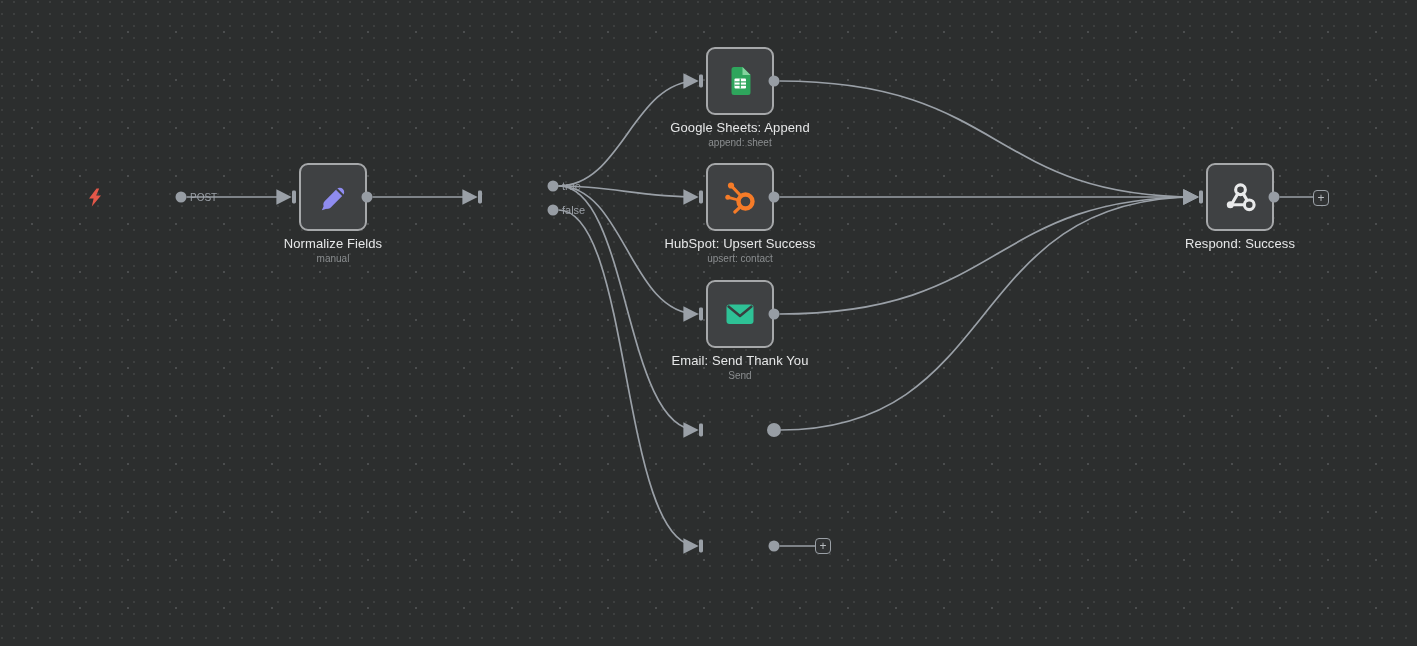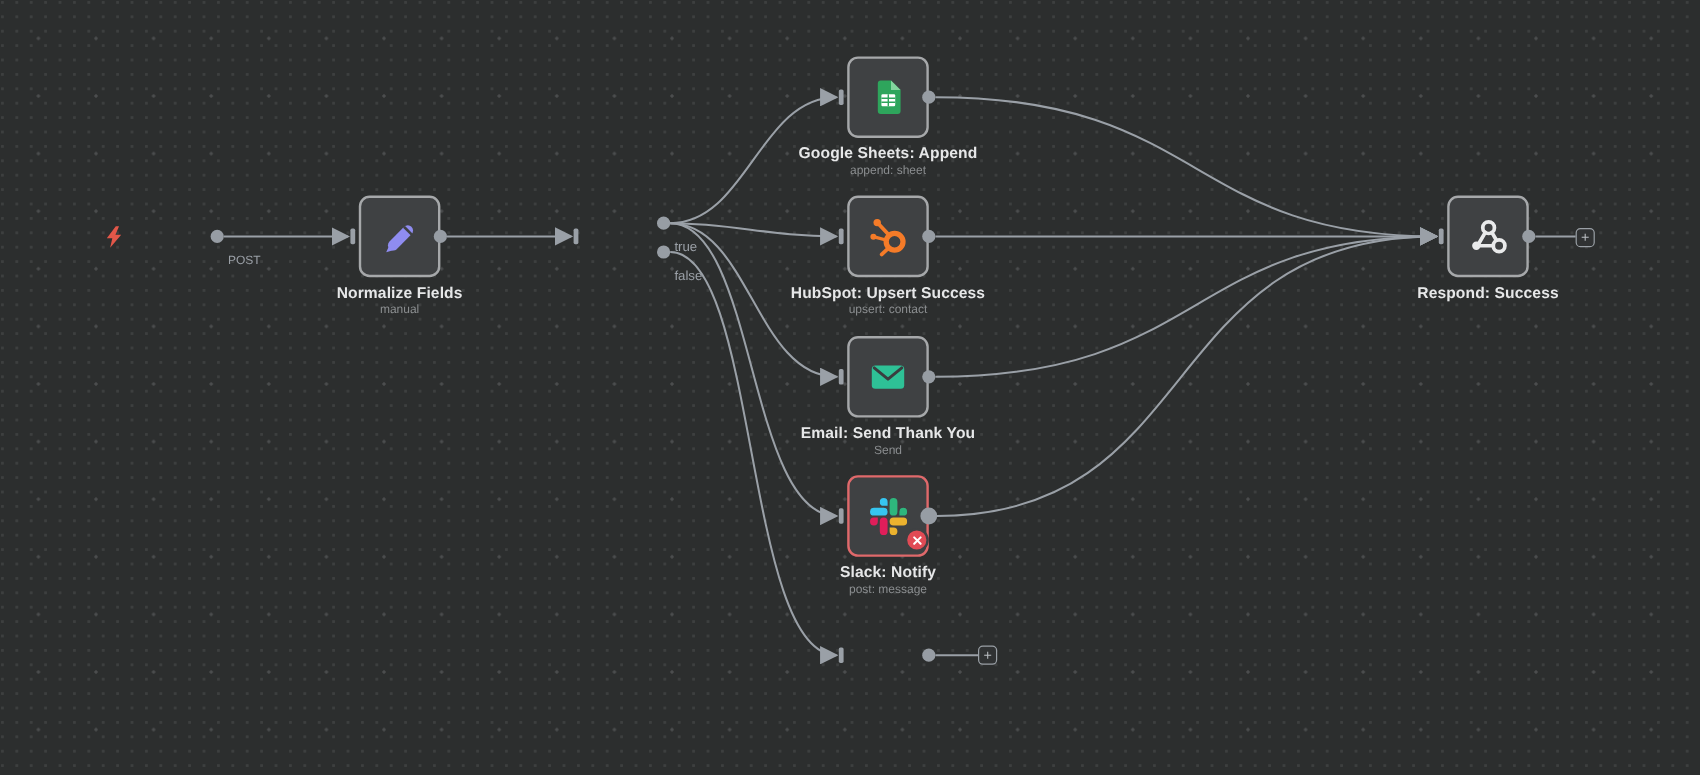--- a/index.html
+++ b/index.html
@@ -16,29 +16,29 @@
   .node{position:absolute;width:68px;height:68px;z-index:1;}
   .node .box{
     box-sizing:border-box;width:68px;height:68px;
     background:#3f4143;border:2px solid #a6a8aa;border-radius:9px;
     display:flex;align-items:center;justify-content:center;cursor:pointer;
   }
   .node.trigger .box{border-radius:35px 9px 9px 35px;}
   .node.error .box{border-color:#e0696b;}
   .node-title{
     position:absolute;top:73px;left:50%;transform:translateX(-50%);
-    white-space:nowrap;font-size:13px;font-weight:700;color:#e6e7e8;letter-spacing:.1px;text-align:right;
+    white-space:nowrap;font-size:13px;font-weight:400;color:#e6e7e8;letter-spacing:.1px;text-align:right;
   }
   .node-sub{
     position:absolute;top:90px;left:50%;transform:translateX(-50%);
     white-space:nowrap;font-size:10px;font-weight:400;color:#8b8e90;
   }
   svg.wires{position:absolute;left:0;top:0;z-index:2;pointer-events:none;}
   svg.wires path.conn{pointer-events:stroke;cursor:pointer;}
-  .lbl{position:absolute;z-index:3;color:#9ba0a7;margin-top:20px;}
+  .lbl{position:absolute;z-index:3;color:#9ba0a7;}
   .lbl.post{font-size:10px;}
   .lbl.branch{font-size:11px;}
   .plus-btn{
     position:absolute;z-index:2;box-sizing:border-box;width:16px;height:16px;
     border:1.6px solid #9aa0a6;border-radius:4px;background:#303233;color:#b9bdc1;
     display:flex;align-items:center;justify-content:center;
     font-size:12px;line-height:1;cursor:pointer;
   }
   .badge{
     position:absolute;left:48px;top:44px;width:16px;height:16px;border-radius:50%;
@@ -106,37 +106,20 @@
     <div class="box">
       <svg width="36" height="36" viewBox="0 0 36 36">
         <rect x="4.5" y="8.5" width="27" height="19.5" rx="3" fill="#2ec196"></rect>
         <path d="M6.5 10.5 L18 20 L29.5 10.5" stroke="#3a3d3f" stroke-width="2.4" fill="none" stroke-linecap="round" stroke-linejoin="round"></path>
       </svg>
     </div>
     <div class="node-title">Email: Send Thank You</div>
     <div class="node-sub">Send</div>
   </div>
 
-  <div class="node error" style="left:706px;top:396px">
-    <div class="box">
-      <svg width="31" height="31" viewBox="0 0 24 24">
-        <path fill="#E01E5A" d="M5.042 15.165a2.528 2.528 0 0 1-2.52 2.523A2.528 2.528 0 0 1 0 15.165a2.527 2.527 0 0 1 2.522-2.52h2.52v2.52zM6.313 15.165a2.527 2.527 0 0 1 2.521-2.52 2.527 2.527 0 0 1 2.521 2.52v6.313A2.528 2.528 0 0 1 8.834 24a2.528 2.528 0 0 1-2.521-2.522v-6.313z"></path>
-        <path fill="#36C5F0" d="M8.834 5.042a2.528 2.528 0 0 1-2.521-2.52A2.528 2.528 0 0 1 8.834 0a2.528 2.528 0 0 1 2.521 2.522v2.52H8.834zM8.834 6.313a2.528 2.528 0 0 1 2.521 2.521 2.528 2.528 0 0 1-2.521 2.521H2.522A2.528 2.528 0 0 1 0 8.834a2.528 2.528 0 0 1 2.522-2.521h6.312z"></path>
-        <path fill="#2EB67D" d="M18.956 8.834a2.528 2.528 0 0 1 2.522-2.521A2.528 2.528 0 0 1 24 8.834a2.528 2.528 0 0 1-2.522 2.521h-2.522V8.834zM17.688 8.834a2.528 2.528 0 0 1-2.523 2.521 2.527 2.527 0 0 1-2.52-2.521V2.522A2.527 2.527 0 0 1 15.165 0a2.528 2.528 0 0 1 2.523 2.522v6.312z"></path>
-        <path fill="#ECB22E" d="M15.165 18.956a2.528 2.528 0 0 1 2.523 2.522A2.528 2.528 0 0 1 15.165 24a2.527 2.527 0 0 1-2.52-2.522v-2.522h2.52zM15.165 17.688a2.527 2.527 0 0 1-2.52-2.523 2.526 2.526 0 0 1 2.52-2.52h6.313A2.527 2.527 0 0 1 24 15.165a2.528 2.528 0 0 1-2.522 2.523h-6.313z"></path>
-      </svg>
-    </div>
-    <div class="badge">
-      <svg width="9" height="9" viewBox="0 0 10 10">
-        <path d="M2 2 L8 8 M8 2 L2 8" stroke="#ffffff" stroke-width="1.9" stroke-linecap="round"></path>
-      </svg>
-    </div>
-    <div class="node-title">Slack: Notify</div>
-    <div class="node-sub">post: message</div>
-  </div>
 
 
   <div class="node" style="left:1206px;top:163px">
     <div class="box">
       <svg width="35" height="35" viewBox="0 0 36 36">
         <g stroke="#e9eaeb" stroke-width="3.2" fill="none" stroke-linecap="round">
           <circle cx="18" cy="10" r="5"></circle>
           <circle cx="27" cy="25.5" r="5"></circle>
           <path d="M15.2 14 L9.6 23.6"></path>
           <path d="M20.8 14 L24.6 20.6"></path>

